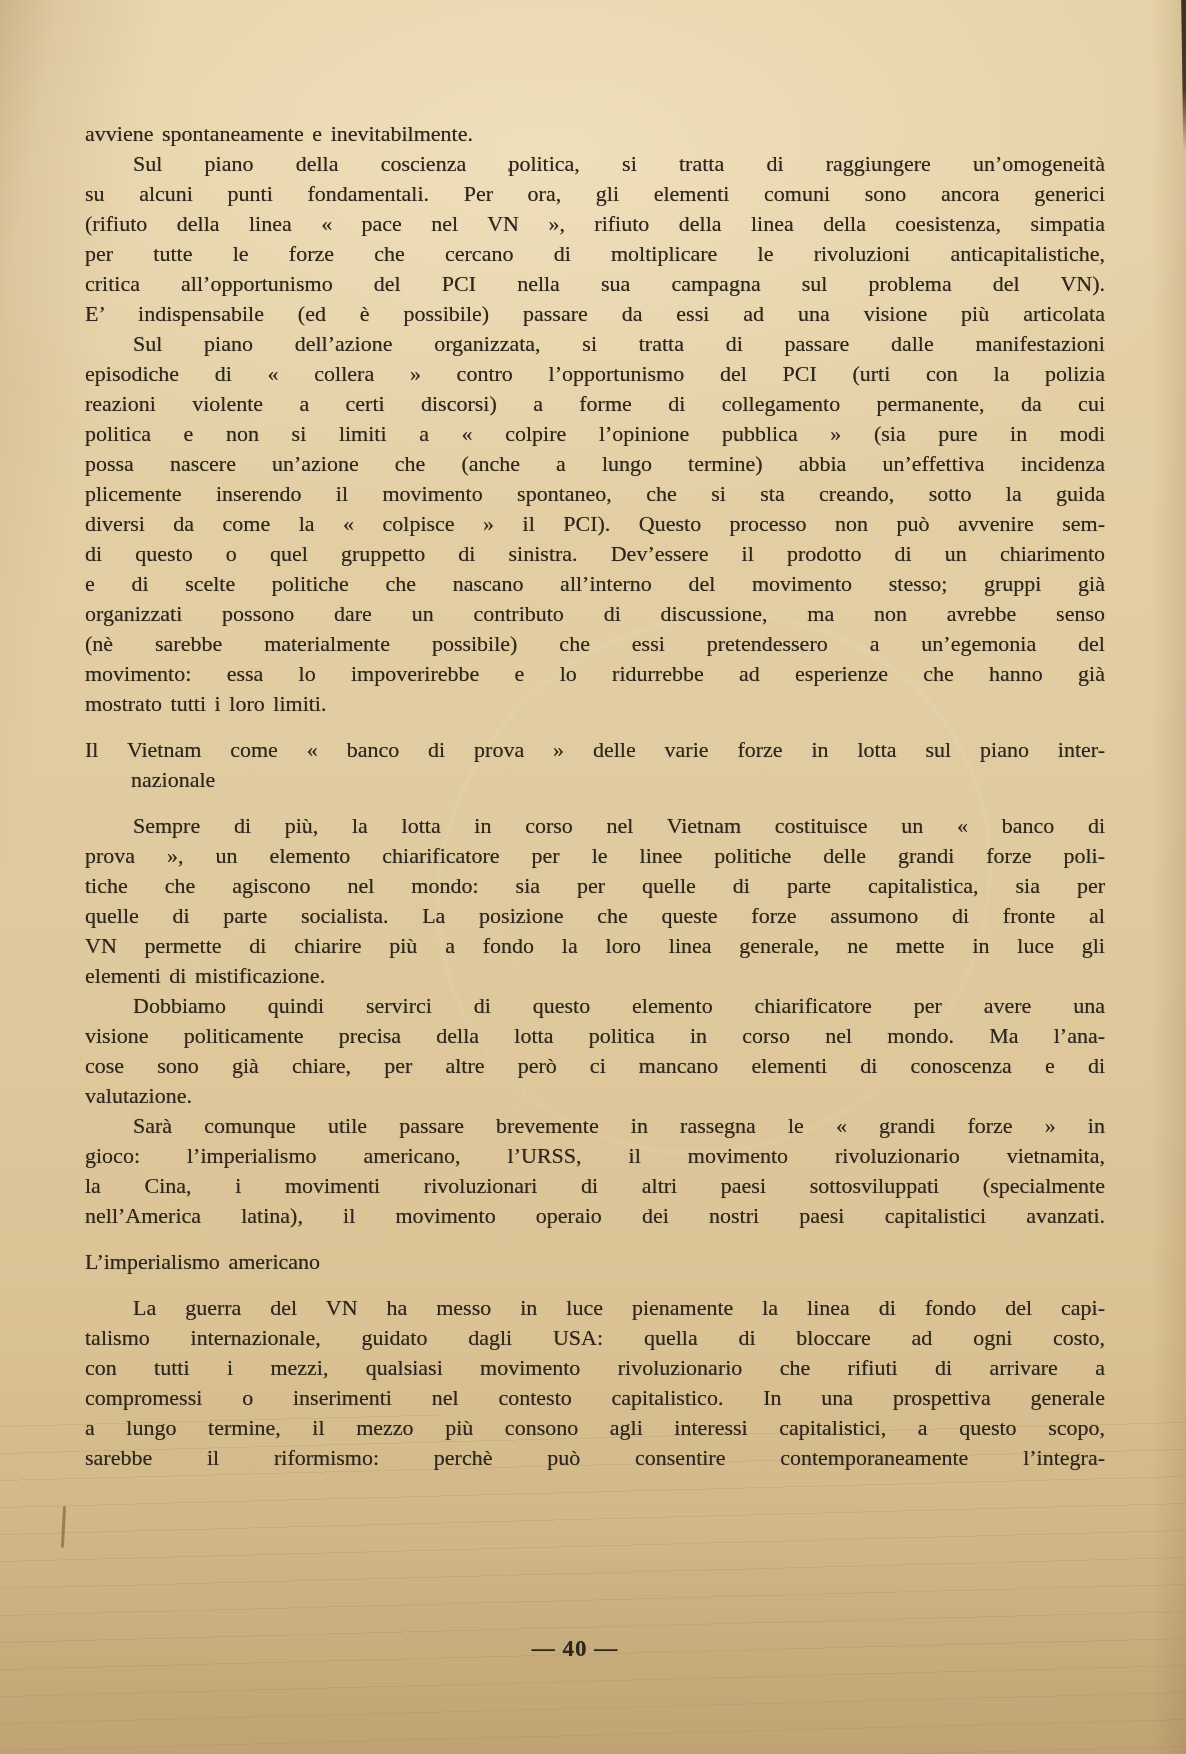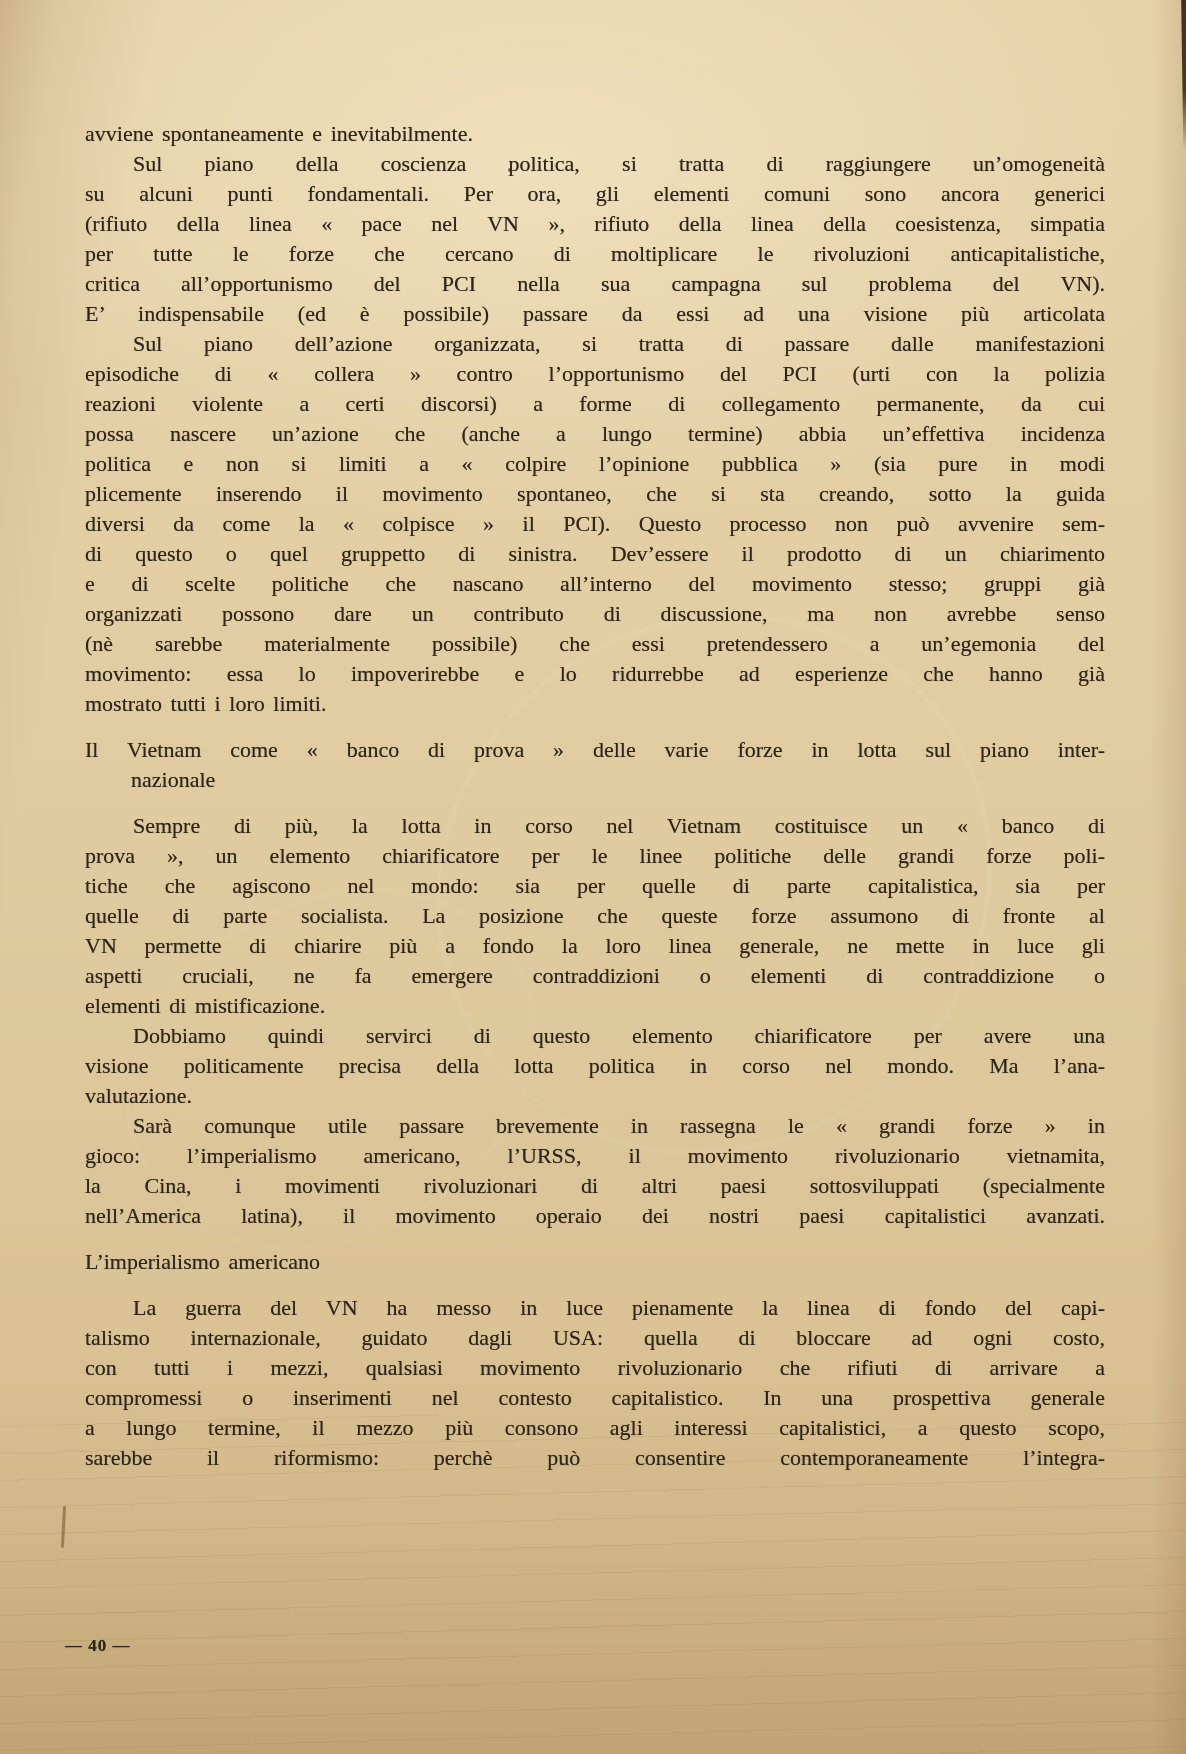--- a/index.html
+++ b/index.html
@@ -28,21 +28,21 @@
     text-align:justify;text-align-last:justify;
     overflow:visible;white-space:normal;
   }
   .line.align-left{text-align-last:left;}
   .line.indent{text-indent:48px;}
   .block.heading{margin-top:16px;margin-bottom:16px;}
   .block.heading .line.hang{padding-left:46px;}
   .footer{
     position:absolute;top:1636px;left:85px;width:1020px;
     transform:translateX(-20px);
-    font-weight:bold;font-size:17px;
+    text-align:center;font-weight:bold;font-size:23px;
     letter-spacing:1px;
     text-shadow:0 0 0.7px rgba(46,38,28,0.55);
   }
   
   .streaks{
     position:absolute;left:0;right:0;top:1415px;height:339px;
     background:repeating-linear-gradient(178.5deg,
       rgba(0,0,0,0) 0 11px, rgba(118,84,42,0.10) 11px 12px,
       rgba(0,0,0,0) 12px 27px);
     pointer-events:none;
@@ -97,47 +97,47 @@
         <div class="line">su alcuni punti fondamentali. Per ora, gli elementi comuni sono ancora generici</div>
         <div class="line">(rifiuto della linea « pace nel VN », rifiuto della linea della coesistenza, simpatia</div>
         <div class="line">per tutte le forze che cercano di moltiplicare le rivoluzioni anticapitalistiche,</div>
         <div class="line">critica all’opportunismo del PCI nella sua campagna sul problema del VN).</div>
         <div class="line">E’ indispensabile (ed è possibile) passare da essi ad una visione più articolata</div>
       </div>
       <div class="block para">
         <div class="line indent">Sul piano dell’azione organizzata, si tratta di passare dalle manifestazioni</div>
         <div class="line">episodiche di « collera » contro l’opportunismo del PCI (urti con la polizia</div>
         <div class="line">reazioni violente a certi discorsi) a forme di collegamento permanente, da cui</div>
+        <div class="line">politica e non si limiti a « colpire l’opinione pubblica » (sia pure in modi</div>
         <div class="line">possa nascere un’azione che (anche a lungo termine) abbia un’effettiva incidenza</div>
-        <div class="line">politica e non si limiti a « colpire l’opinione pubblica » (sia pure in modi</div>
         <div class="line">plicemente inserendo il movimento spontaneo, che si sta creando, sotto la guida</div>
         <div class="line">diversi da come la « colpisce » il PCI). Questo processo non può avvenire sem-</div>
         <div class="line">di questo o quel gruppetto di sinistra. Dev’essere il prodotto di un chiarimento</div>
         <div class="line">e di scelte politiche che nascano all’interno del movimento stesso; gruppi già</div>
         <div class="line">organizzati possono dare un contributo di discussione, ma non avrebbe senso</div>
         <div class="line">(nè sarebbe materialmente possibile) che essi pretendessero a un’egemonia del</div>
         <div class="line">movimento: essa lo impoverirebbe e lo ridurrebbe ad esperienze che hanno già</div>
         <div class="line align-left">mostrato tutti i loro limiti.</div>
       </div>
       <div class="block heading">
         <div class="line">Il Vietnam come « banco di prova » delle varie forze in lotta sul piano inter-</div>
         <div class="line align-left hang">nazionale</div>
       </div>
       <div class="block para">
         <div class="line indent">Sempre di più, la lotta in corso nel Vietnam costituisce un « banco di</div>
         <div class="line">prova », un elemento chiarificatore per le linee politiche delle grandi forze poli-</div>
         <div class="line">tiche che agiscono nel mondo: sia per quelle di parte capitalistica, sia per</div>
         <div class="line">quelle di parte socialista. La posizione che queste forze assumono di fronte al</div>
         <div class="line">VN permette di chiarire più a fondo la loro linea generale, ne mette in luce gli</div>
-        <div class="line">aspetti cruciali, ne fa emergere contraddizioni o elementi di contraddizione o</div>
         <div class="line align-left">elementi di mistificazione.</div>
       </div>
       <div class="block para">
         <div class="line indent">Dobbiamo quindi servirci di questo elemento chiarificatore per avere una</div>
         <div class="line">visione politicamente precisa della lotta politica in corso nel mondo. Ma l’ana-</div>
+        <div class="line">cose sono già chiare, per altre però ci mancano elementi di conoscenza e di</div>
         <div class="line align-left">valutazione.</div>
       </div>
       <div class="block para">
         <div class="line indent">Sarà comunque utile passare brevemente in rassegna le « grandi forze » in</div>
         <div class="line">gioco: l’imperialismo americano, l’URSS, il movimento rivoluzionario vietnamita,</div>
         <div class="line">la Cina, i movimenti rivoluzionari di altri paesi sottosviluppati (specialmente</div>
         <div class="line">nell’America latina), il movimento operaio dei nostri paesi capitalistici avanzati.</div>
       </div>
       <div class="block heading">
         <div class="line align-left">L’imperialismo americano</div>

